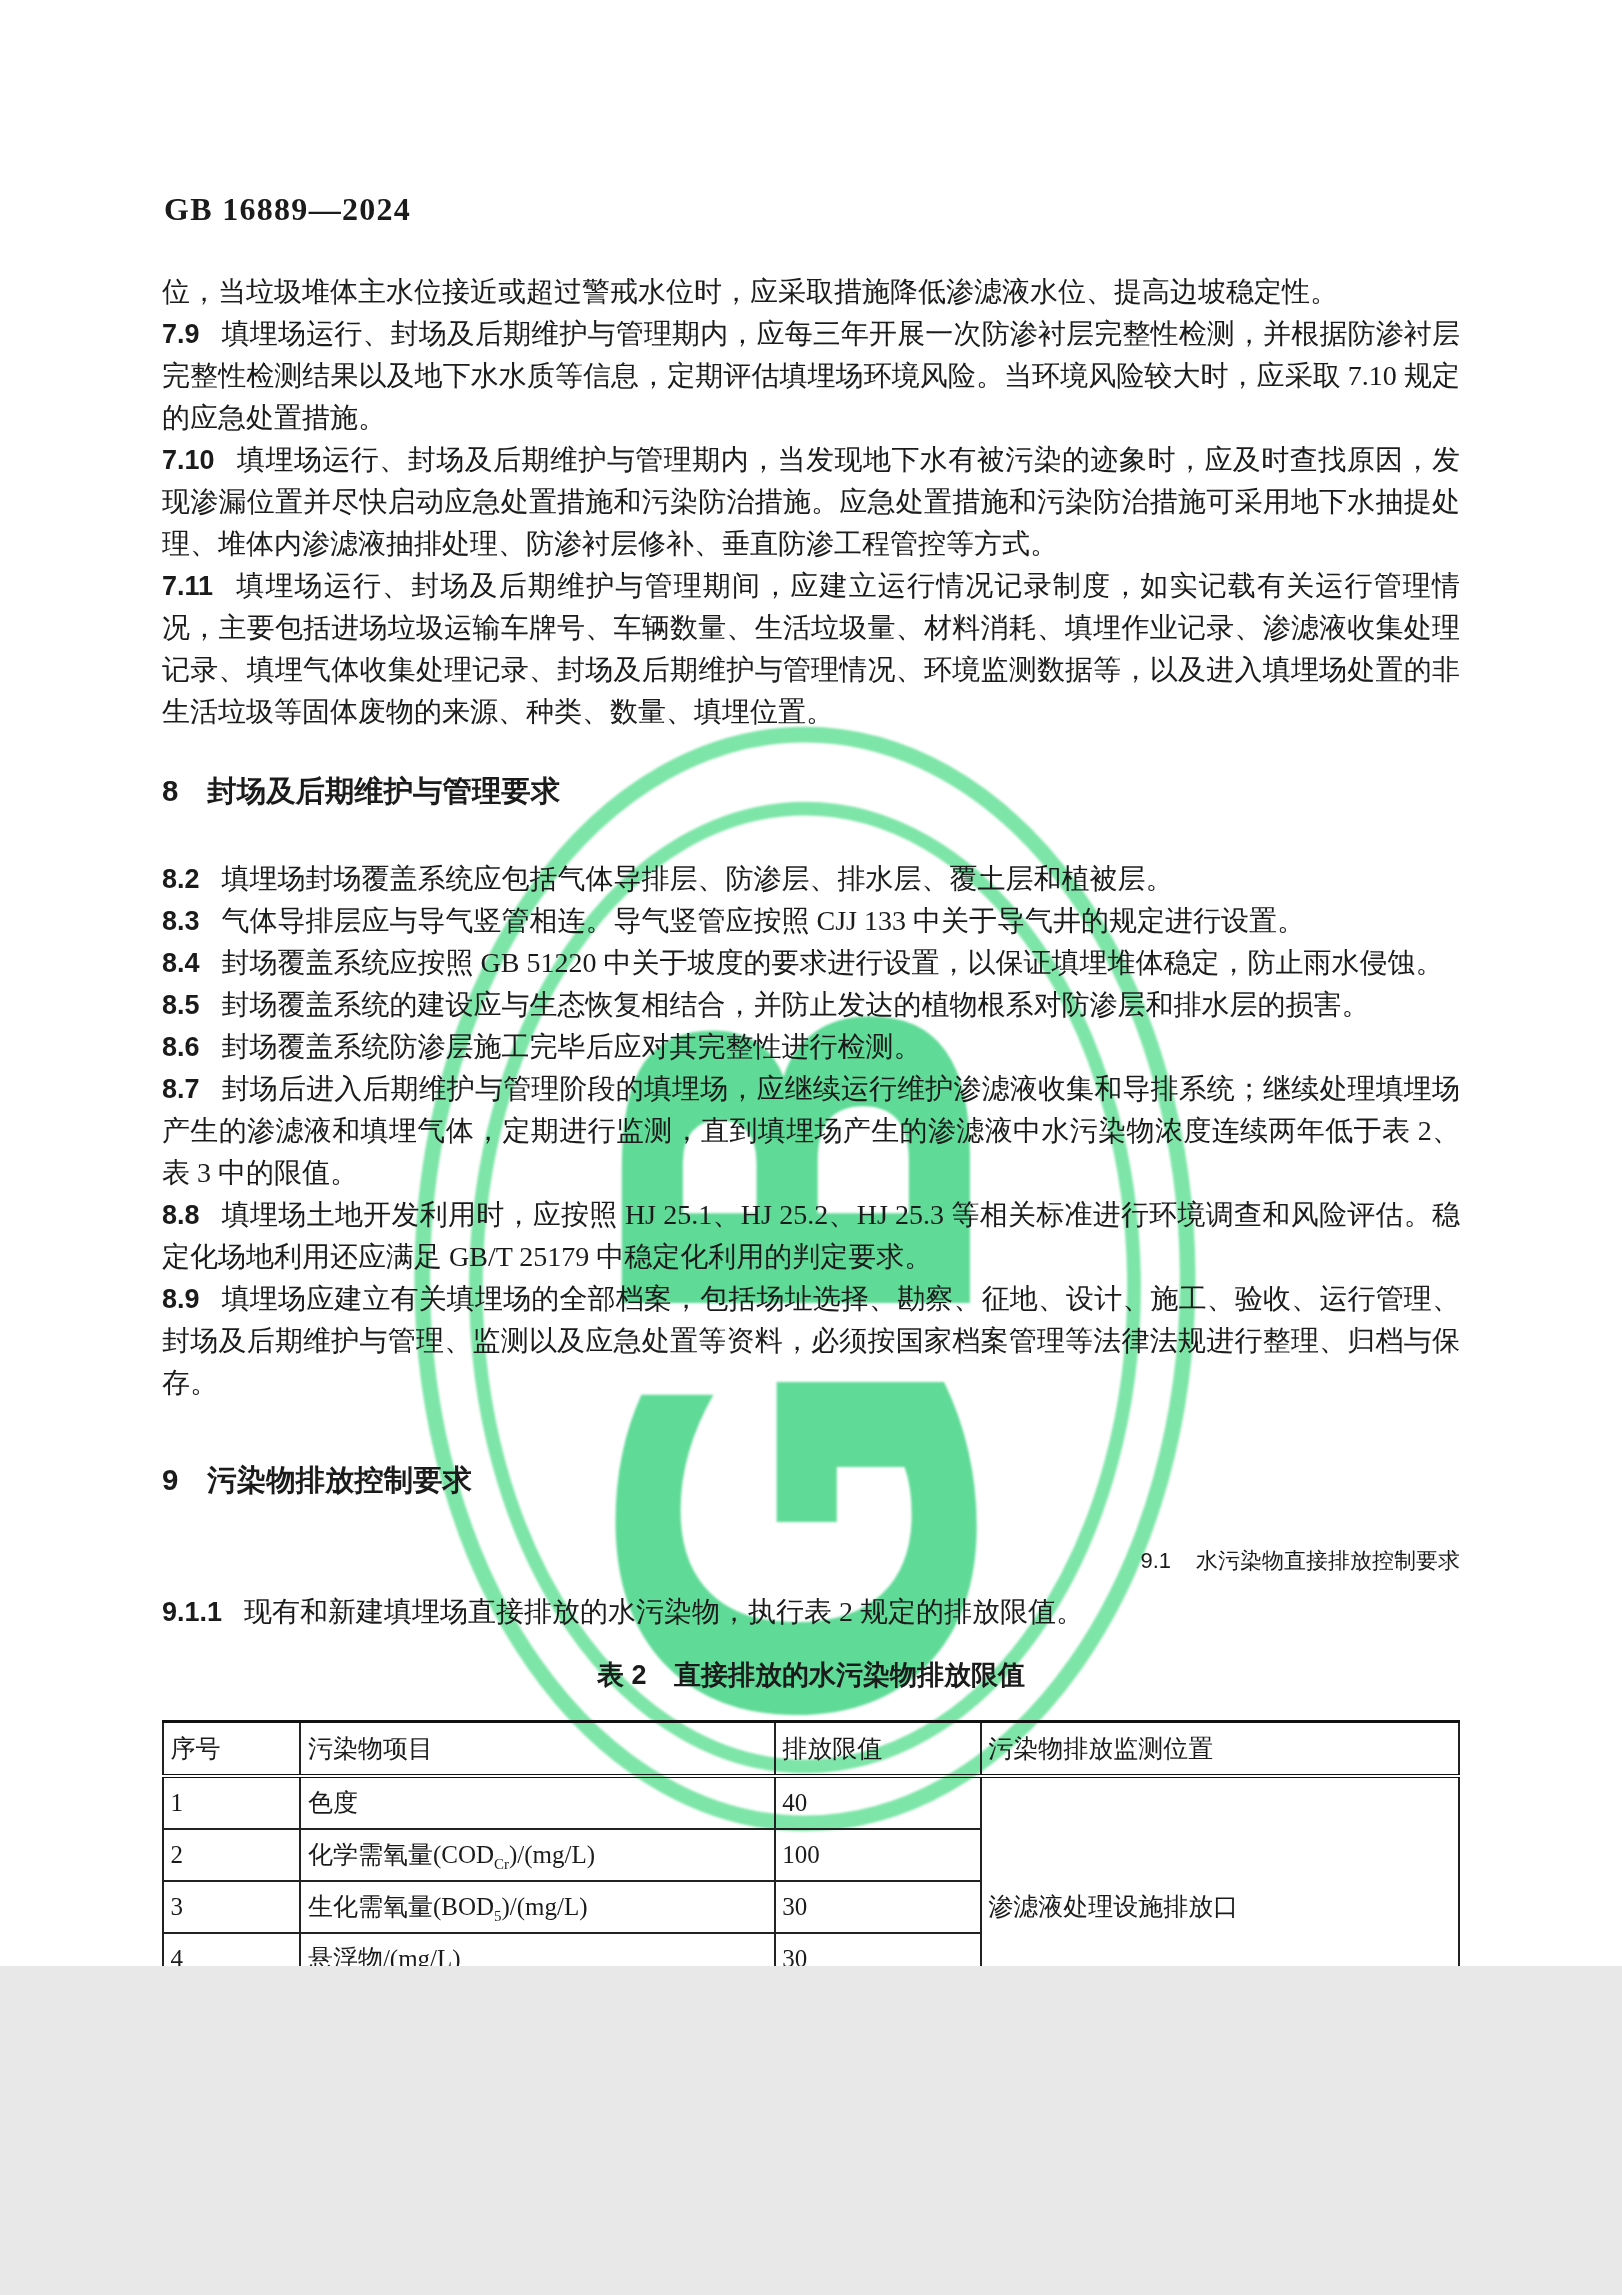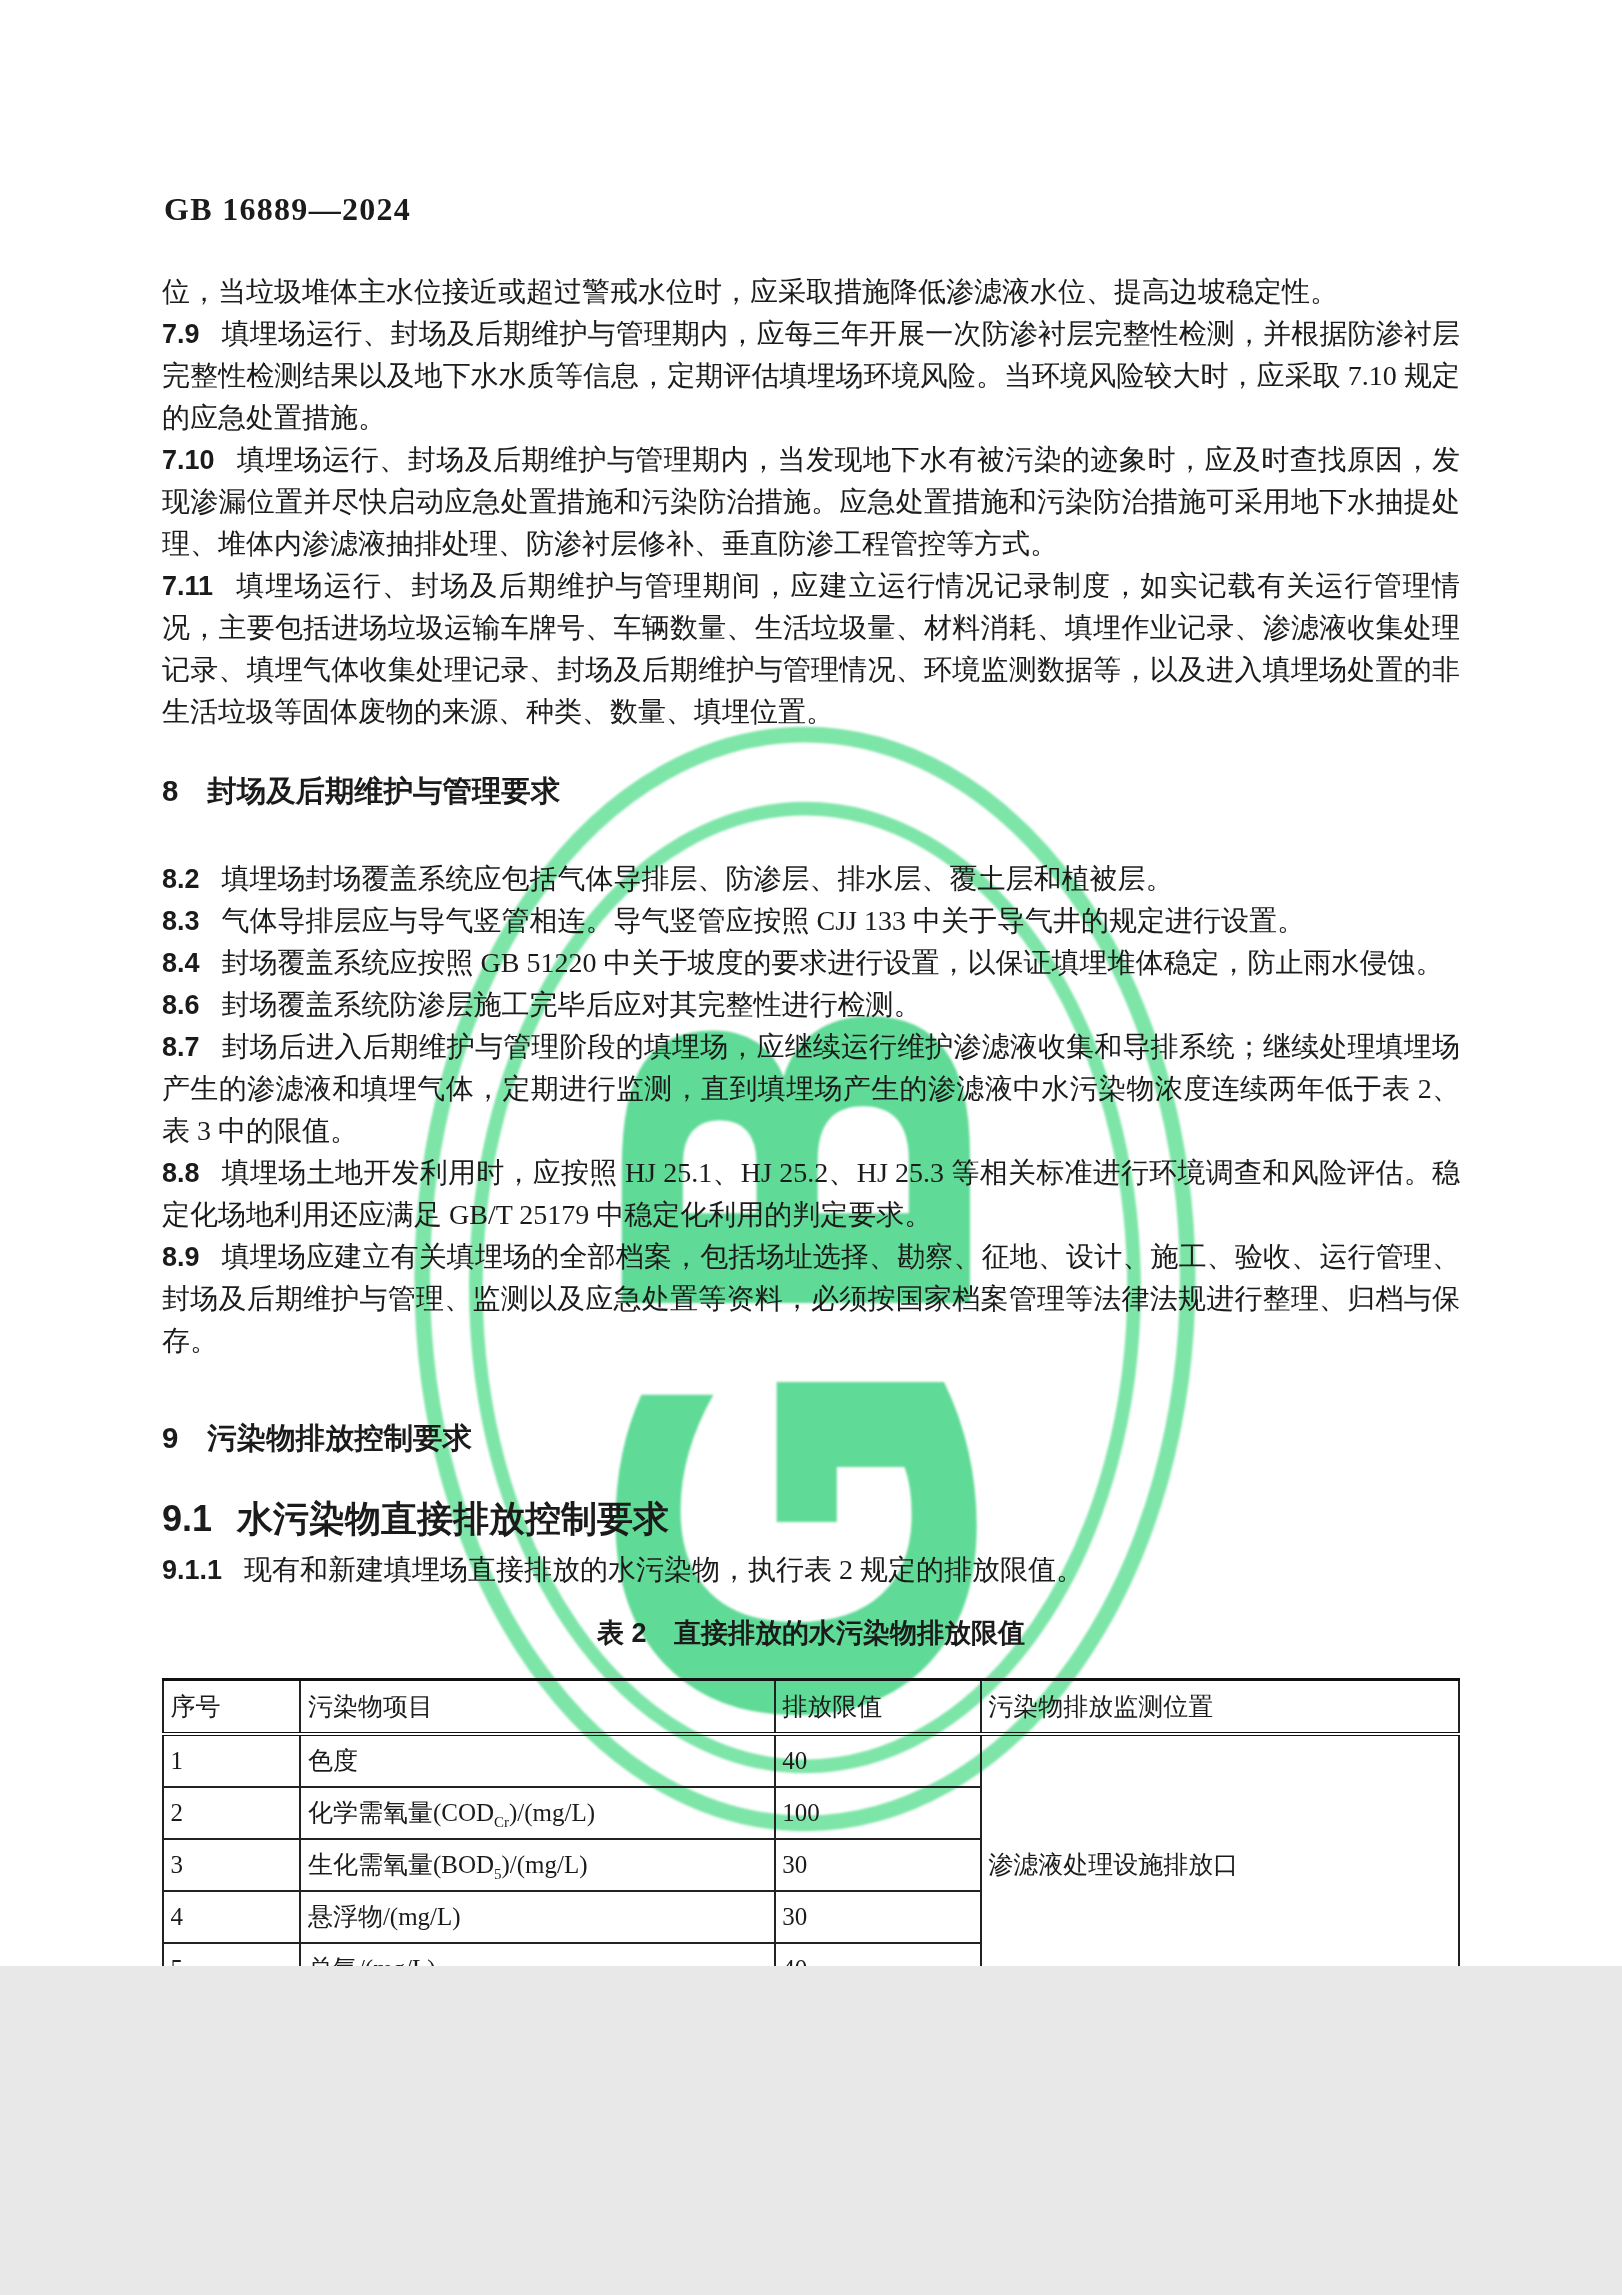--- a/index.html
+++ b/index.html
@@ -28,21 +28,21 @@
     font-weight:bold;font-size:27px;margin-right:22px;white-space:nowrap;
   }
   h2.sec{
     font-family:"Liberation Sans","DejaVu Sans",sans-serif;
     font-size:29.4px;font-weight:bold;line-height:42px;margin:37px 0 46px 0;
   }
   h2.sec .hnum{margin-right:29px;}
   h2.sec9{margin:55px 0 39px 0;}
   h3.subsec{
     font-family:"Liberation Sans","DejaVu Sans",sans-serif;
-    font-size:36px;font-weight:bold;line-height:42px;margin:0 0 9.2px 0;
+    font-size:22px;font-weight:normal;line-height:42px;margin:0 0 9.2px 0;text-align:right;
   }
   h3.subsec .hnum{margin-right:25px;}
   .tcaption{
     margin-top:25px;text-align:center;
     font-family:"Liberation Sans","DejaVu Sans",sans-serif;
     font-size:27px;font-weight:bold;line-height:34px;
   }
   .tcaption .tcap-label{margin-right:27.5px;}
   table.t2{
     width:100%;margin-top:27.5px;border-collapse:collapse;
@@ -85,20 +85,21 @@
       </div>
 
     <h2 class="sec">
       <span class="hnum">8</span><span>封场及后期维护与管理要求</span>
     </h2>
 
     <div id="sec8-clauses">
         <p class="clause"><span class="cnum">8.2</span><span>填埋场封场覆盖系统应包括气体导排层、防渗层、排水层、覆土层和植被层。</span></p>
         <p class="clause"><span class="cnum">8.3</span><span>气体导排层应与导气竖管相连。导气竖管应按照 CJJ 133 中关于导气井的规定进行设置。</span></p>
         <p class="clause"><span class="cnum">8.4</span><span>封场覆盖系统应按照 GB 51220 中关于坡度的要求进行设置，以保证填埋堆体稳定，防止雨水侵蚀。</span></p>
+        <p class="clause"><span class="cnum">8.5</span><span>封场覆盖系统的建设应与生态恢复相结合，并防止发达的植物根系对防渗层和排水层的损害。</span></p>
         <p class="clause"><span class="cnum">8.6</span><span>封场覆盖系统防渗层施工完毕后应对其完整性进行检测。</span></p>
         <p class="clause"><span class="cnum">8.7</span><span>封场后进入后期维护与管理阶段的填埋场，应继续运行维护渗滤液收集和导排系统；继续处理填埋场产生的渗滤液和填埋气体，定期进行监测，直到填埋场产生的渗滤液中水污染物浓度连续两年低于表 2、表 3 中的限值。</span></p>
         <p class="clause"><span class="cnum">8.8</span><span>填埋场土地开发利用时，应按照 HJ 25.1、HJ 25.2、HJ 25.3 等相关标准进行环境调查和风险评估。稳定化场地利用还应满足 GB/T 25179 中稳定化利用的判定要求。</span></p>
         <p class="clause"><span class="cnum">8.9</span><span>填埋场应建立有关填埋场的全部档案，包括场址选择、勘察、征地、设计、施工、验收、运行管理、封场及后期维护与管理、监测以及应急处置等资料，必须按国家档案管理等法律法规进行整理、归档与保存。</span></p>
       </div>
 
     <h2 class="sec sec9">
       <span class="hnum">9</span><span>污染物排放控制要求</span>
     </h2>
 

